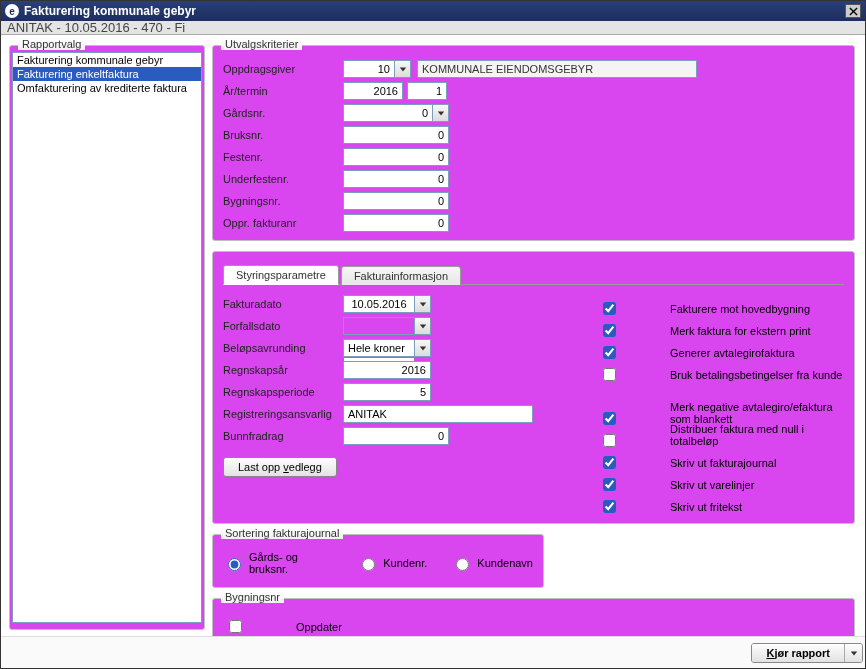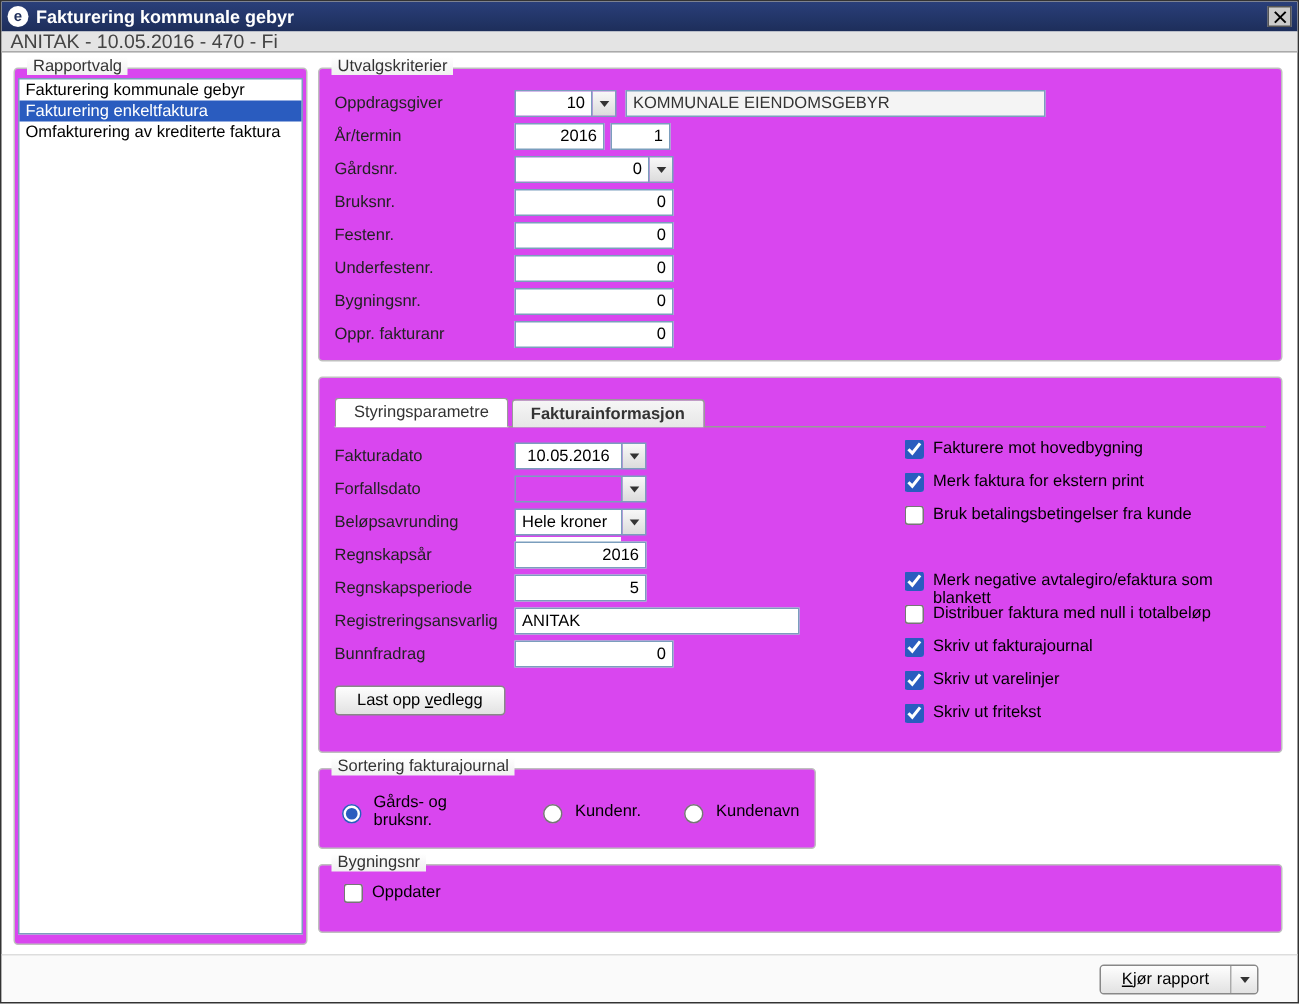--- a/index.html
+++ b/index.html
@@ -154,36 +154,36 @@
     border: 1px solid #9a9a9a;
     border-bottom: none;
     background: linear-gradient(#f6f6f6,#e6e6e6);
     padding: 3px 12px;
     margin-right: 2px;
     border-radius: 3px 3px 0 0;
     cursor: pointer;
     color: #333;
     position: relative;
     top: 1px;
-    font-weight: bold;
   }
   .tab.active {
     background: #fff;
     border-bottom: 1px solid #fff;
     font-weight: normal;
   }
   .twocol {
     display: flex;
   }
   .twocol .col1 { width: 370px; }
   .twocol .col2 { flex:1; padding-left: 10px;}
   .chk {
     display: flex;
-    align-items: flex-start;
+    align-items: flex-end;
     height: 22px;
+    gap: 48px;
   }
   .chk input { margin: 0 6px 0 0; }
   .button {
     border: 1px solid #888;
     background: linear-gradient(#fefefe,#e2e2e2);
     border-radius: 3px;
     padding: 3px 14px;
     cursor: pointer;
     display: inline-flex;
     align-items: center;
@@ -194,23 +194,24 @@
     align-items: center;
     gap: 24px;
     padding: 8px 10px;
   }
   .radiorow label { display:flex; align-items:center; gap:5px; cursor:pointer;}
   .footer {
     height: 32px;
     display: flex;
     align-items: center;
     justify-content: flex-end;
-    padding: 0 26px;
+    padding: 0 2px;
     border-top: 1px solid #ddd;
     background: #fafafa;
+    font-weight: bold;
   }
   .runbtn {
     display: inline-flex;
     border: 1px solid #888;
     border-radius: 3px;
     overflow: hidden;
   }
   .runbtn .main {
     background: linear-gradient(#fefefe,#e2e2e2);
     padding: 3px 14px;
@@ -376,20 +377,24 @@
         </div>
 
         <div class="col2">
           <div class="chk">
               <input type="checkbox" checked="" style="">
               <span>Fakturere mot hovedbygning</span>
             </div>
           <div class="chk">
               <input type="checkbox" checked="" style="">
               <span>Merk faktura for ekstern print</span>
+            </div>
+          <div class="chk">
+              <input type="checkbox" checked="" style="">
+              <span>Generer avtalegirofaktura</span>
             </div>
           <div class="chk">
               <input type="checkbox" style="">
               <span>Bruk betalingsbetingelser fra kunde</span>
             </div>
           <div style="height:22px"></div>
           <div class="chk">
               <input type="checkbox" checked="" style="">
               <span>Merk negative avtalegiro/efaktura som blankett</span>
             </div>

